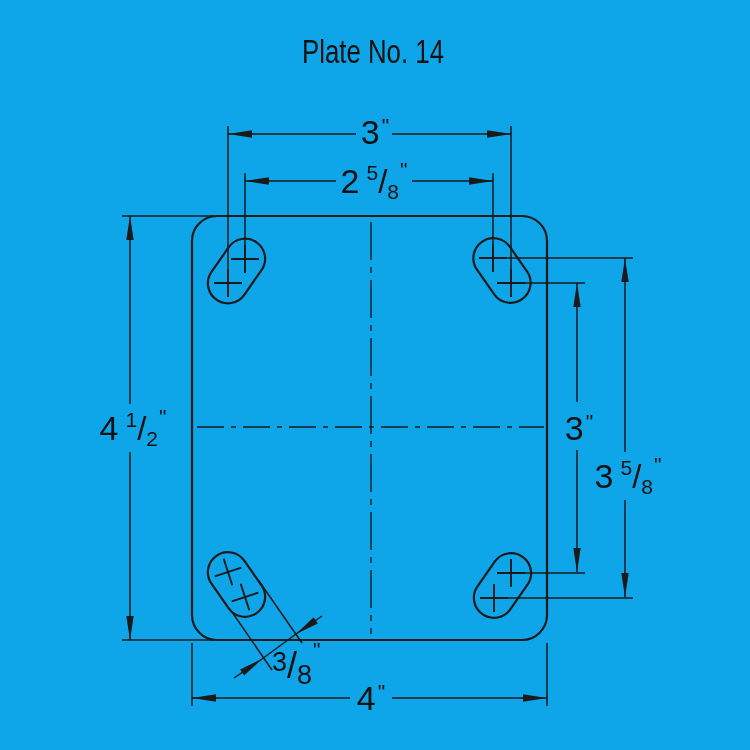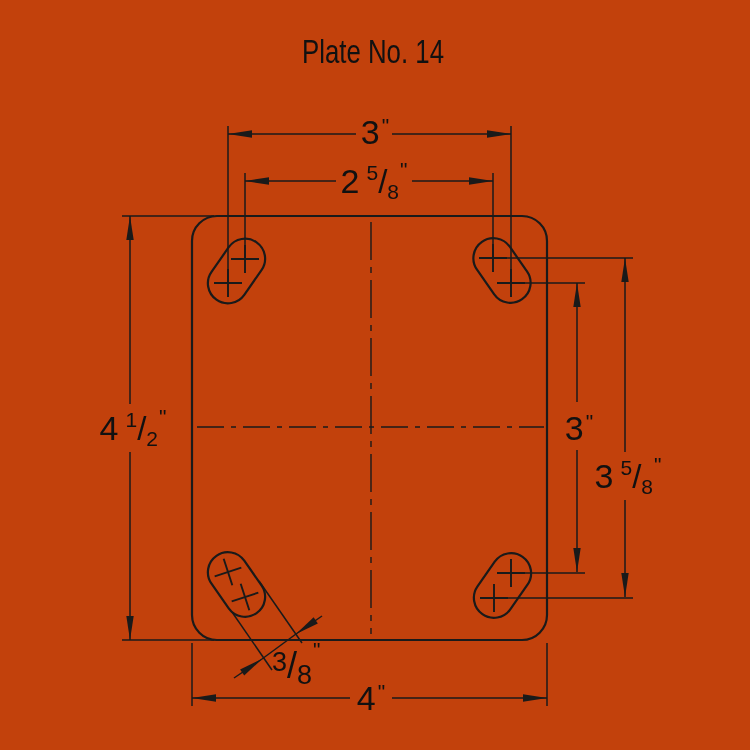--- a/index.html
+++ b/index.html
@@ -7,21 +7,21 @@
     padding: 0;
     background: #ffffff;
     width: 750px;
     height: 750px;
     overflow: hidden;
   }
   .canvas-wrap {
     width: 750px;
     height: 750px;
     position: relative;
-    background: #c2410c;
+    background: #0ea5e9;
   }
   svg { display: block; }
   .ln {
     stroke: #1a1a1a;
     stroke-width: 1.5;
     fill: none;
     stroke-linecap: butt;
   }
   .thick { stroke-width: 2.2; }
   .cross { stroke: #1a1a1a; stroke-width: 1.9; fill: none; }

